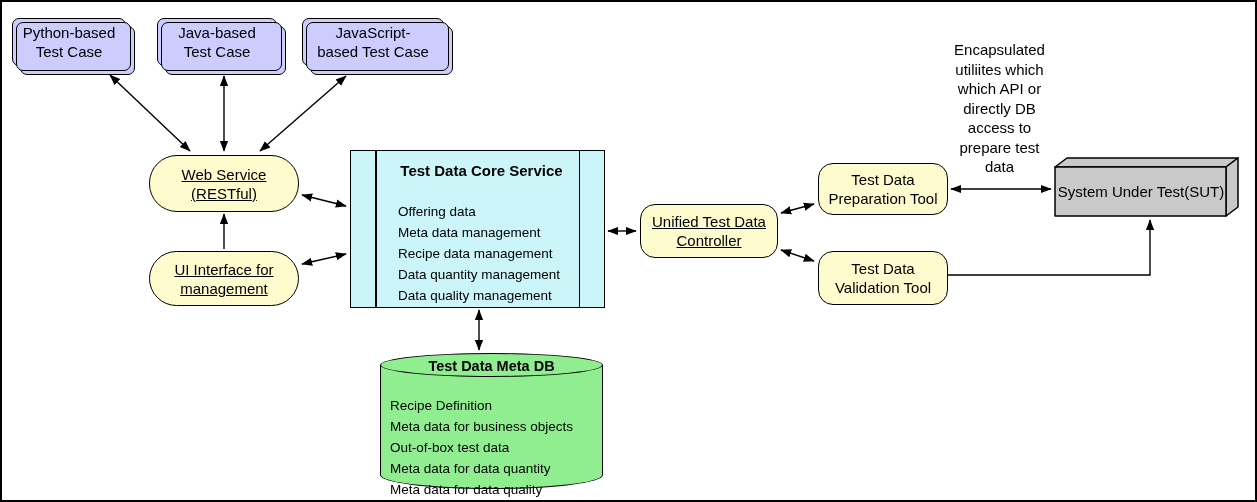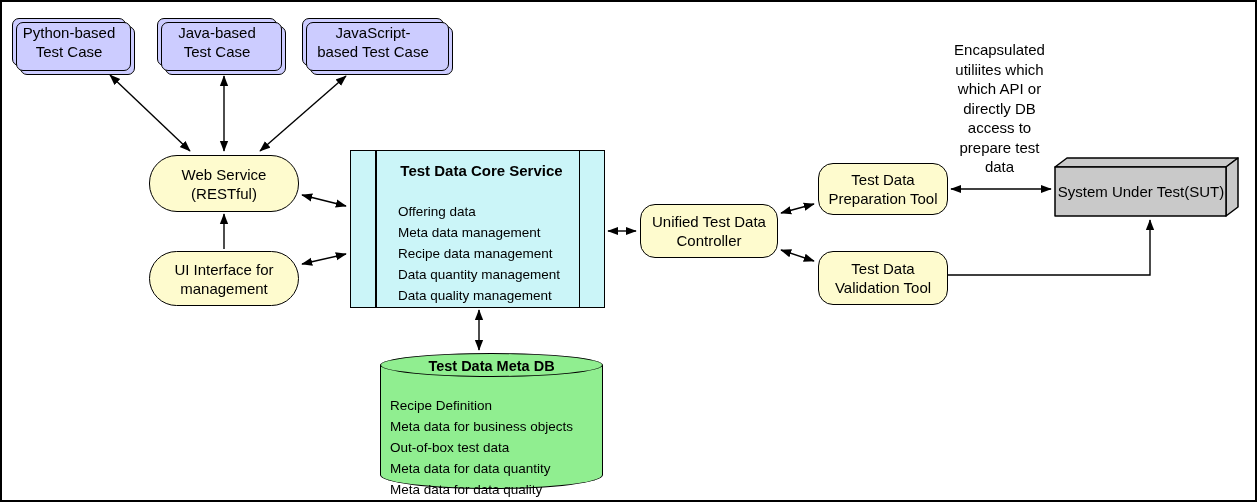--- a/index.html
+++ b/index.html
@@ -22,21 +22,21 @@
   .ln { display:block; }
   
   .tc { background:#CCCCFF; border-radius:7px; z-index:3; }
   .tc::before, .tc::after {
     content:""; position:absolute; inset:-1.5px;
     background:#CCCCFF; border:1.5px solid #000; border-radius:7px; z-index:-1;
   }
   .tc::before { transform:translate(4px,4px); }
   .tc::after  { transform:translate(8px,8px); z-index:-2; }
   
-  .cap { background:#FEFBCE; border-radius:28px; }
+  .cap { background:#FEFBCE; border-radius:28px;text-decoration:underline; }
   
   .yb { background:#FEFBCE;border-radius:15px; }
   
   .core { position:absolute; box-sizing:border-box; background:#CBF5F8; border:1.5px solid #000;padding-left:8px; }
   .core::before, .core::after {
     content:""; position:absolute; top:0; bottom:0; width:1.5px; background:#000;
   }
   .core::before { left:24px; }
   .core::after  { right:24px; }
   .core-title { margin-top:11px; text-align:center; font-weight:bold; font-size:15px; }
@@ -133,21 +133,21 @@
     <div class="cyl-title">Test Data Meta DB</div>
     <div class="cyl-list">
       <div>Recipe Definition</div>
       <div>Meta data for business objects</div>
       <div>Out-of-box test data</div>
       <div>Meta data for data quantity</div>
       <div>Meta data for data quality</div>
     </div>
   </div>
 
-  <div class="node yb" style="left:638px; top:202px; width:138px; height:54px;">
+  <div class="node yb" style="left:638px; top:202px; width:138px; height:54px;text-decoration:underline;">
     <span class="ln">Unified Test Data</span>
     <span class="ln">Controller</span>
   </div>
 
   <div class="node yb" style="left:816px; top:161px; width:130px; height:52px;">
     <span class="ln">Test Data</span>
     <span class="ln">Preparation Tool</span>
   </div>
 
   <div class="node yb" style="left:816px; top:249px; width:130px; height:54px;">

